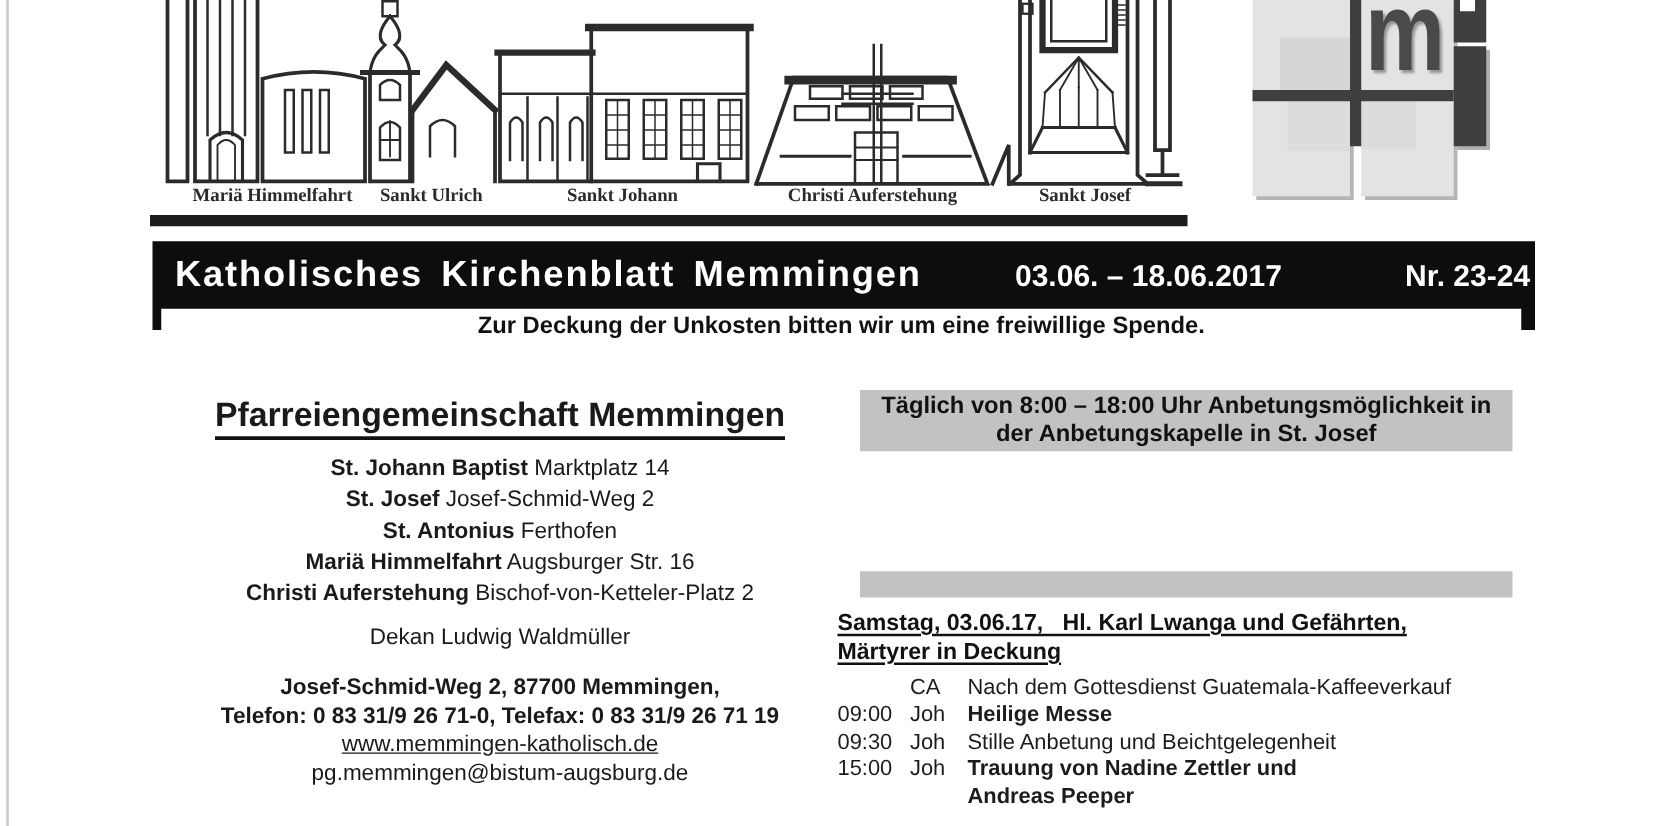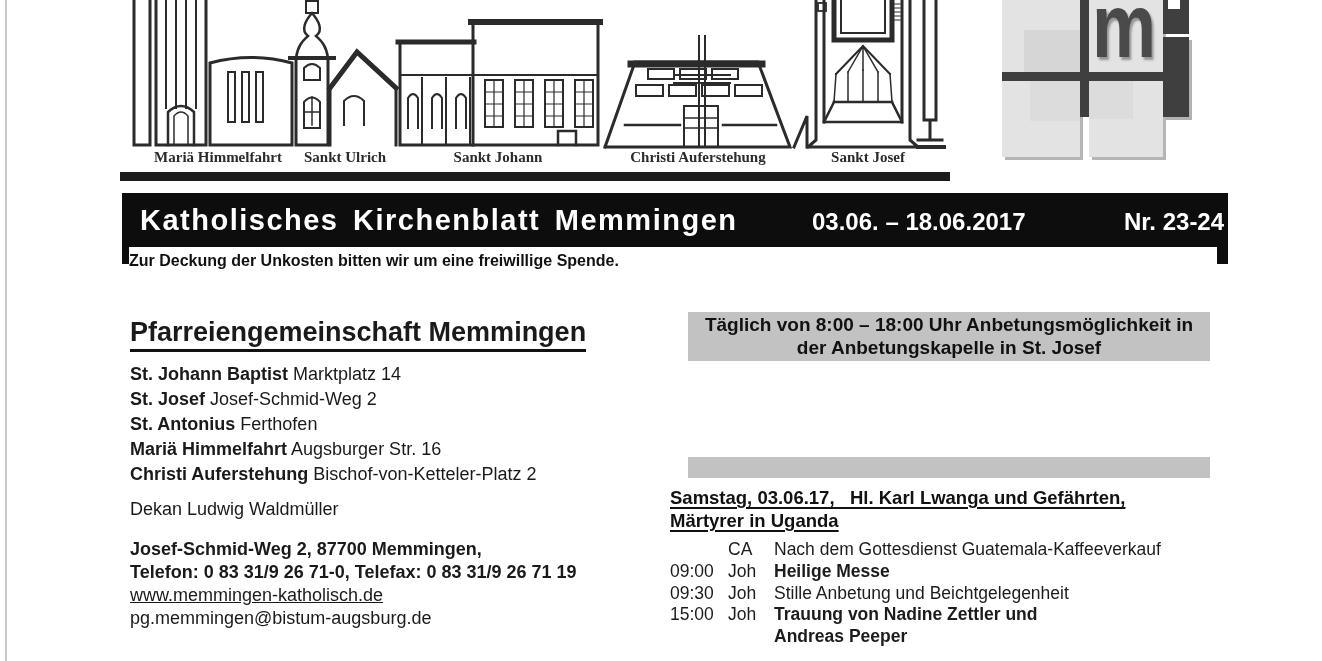--- a/index.html
+++ b/index.html
@@ -29,24 +29,24 @@
         line-height:1;transform:scale(1,1.25);transform-origin:top left;
         text-shadow:2px 2px 2px rgba(0,0,0,.35);}
 
   
   #banner{left:122px;top:193px;width:1106px;height:71px;background:#0d0d0d;}
   #banner-title{position:absolute;left:18px;top:11px;color:#fff;font-size:29px;font-weight:700;
         letter-spacing:1.5px;word-spacing:5px;white-space:nowrap;}
   #banner-date{position:absolute;left:690px;top:15px;color:#fff;font-size:24px;font-weight:700;white-space:nowrap;}
   #banner-nr{position:absolute;left:1002px;top:15px;color:#fff;font-size:24px;font-weight:700;white-space:nowrap;}
   #banner-subbox{position:absolute;left:7px;top:54px;width:1088px;height:27px;background:#fff;
-        text-align:left;line-height:27px;font-size:16px;font-weight:700;color:#111;white-space:nowrap;}
-
-  
-  #left-col{left:130px;top:316px;width:540px;text-align:left;font-size:18px;line-height:25px;}
+        text-align:center;line-height:27px;font-size:19px;font-weight:700;color:#111;white-space:nowrap;}
+
+  
+  #left-col{left:130px;top:316px;width:540px;text-align:center;font-size:18px;line-height:25px;}
   #pg-heading{display:inline-block;font-size:27px;font-weight:700;line-height:32px;
         border-bottom:3px solid #111;padding-bottom:1px;margin-bottom:10px;white-space:nowrap;}
   .parish-line{white-space:nowrap;}
   #dekanat-block{margin-top:10px;}
   #dekanat-heading{display:inline-block;font-size:19px;font-weight:700;border-bottom:2px solid #111;
         padding-bottom:0;white-space:nowrap;}
   #contact-block{margin-top:16px;line-height:23px;}
   #website-link{text-decoration:underline;color:#1a1a1a;cursor:pointer;}
 
   
@@ -196,21 +196,21 @@
     </div>
   </div>
 
   <div id="adoration-box" class="abs">
     <div>Täglich von 8:00 – 18:00 Uhr Anbetungsmöglichkeit in</div>
     <div>der Anbetungskapelle in St. Josef</div>
   </div>
   <div id="gray-bar" class="abs"></div>
   <div id="day-heading" class="abs">
     <div><span>Samstag, 03.06.17,&nbsp;&nbsp; Hl. Karl Lwanga und Gefährten,</span></div>
-    <div><span>Märtyrer in Uganda</span></div>
+    <div><span>Märtyrer in Deckung</span></div>
   </div>
   <div id="schedule" class="abs">
     <div class="sch-row">
       <span class="sch-time"></span>
       <span class="sch-code">CA</span>
       <span class="sch-text">Nach dem Gottesdienst Guatemala-Kaffeeverkauf</span>
     </div>
     <div class="sch-row">
       <span class="sch-time">09:00</span>
       <span class="sch-code">Joh</span>

